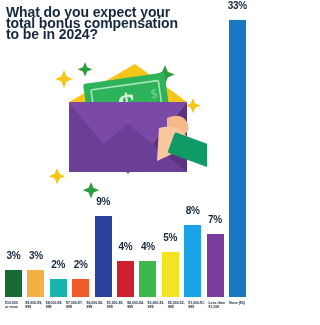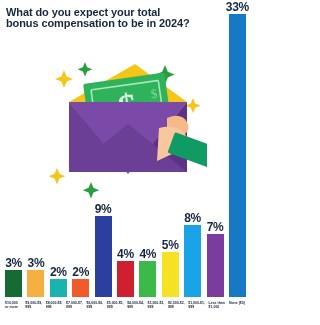--- a/index.html
+++ b/index.html
@@ -7,41 +7,41 @@
     width:250px;height:325px;
     background:#ffffff;
     font-family:"Liberation Sans", sans-serif;
     overflow:hidden;position:relative;
   }
   #chart-root{position:absolute;inset:0;}
 
   
   .title{
     position:absolute;left:6px;top:7px;width:185px;
-    font-size:11px;line-height:11px;font-weight:bold;
+    font-size:14px;line-height:11px;font-weight:bold;
     color:#16283f;letter-spacing:-0.1px;
   }
 
   
   .plot{
     position:absolute;left:0;right:0;bottom:28px;top:0;
   }
   .bars{
     position:absolute;left:5px;right:4px;bottom:0;top:0;
     display:flex;align-items:flex-end;justify-content:space-between;
   }
   .bar-col{
     position:relative;
     width:17px;
     display:flex;flex-direction:column;justify-content:flex-end;align-items:center;
     height:100%;
   }
   .bar-val{
-    font-size:12px;font-weight:bold;color:#16283f;
-    margin-bottom:0;letter-spacing:-0.3px;white-space:nowrap;
+    font-size:10px;font-weight:bold;color:#16283f;
+    margin-bottom:9px;letter-spacing:-0.3px;white-space:nowrap;
   }
   .bar-rect{width:17px;}
 
   
   .xlabels{
     position:absolute;left:5px;right:4px;bottom:2px;height:24px;
     display:flex;justify-content:space-between;
   }
   .xlab{
     width:17px;

